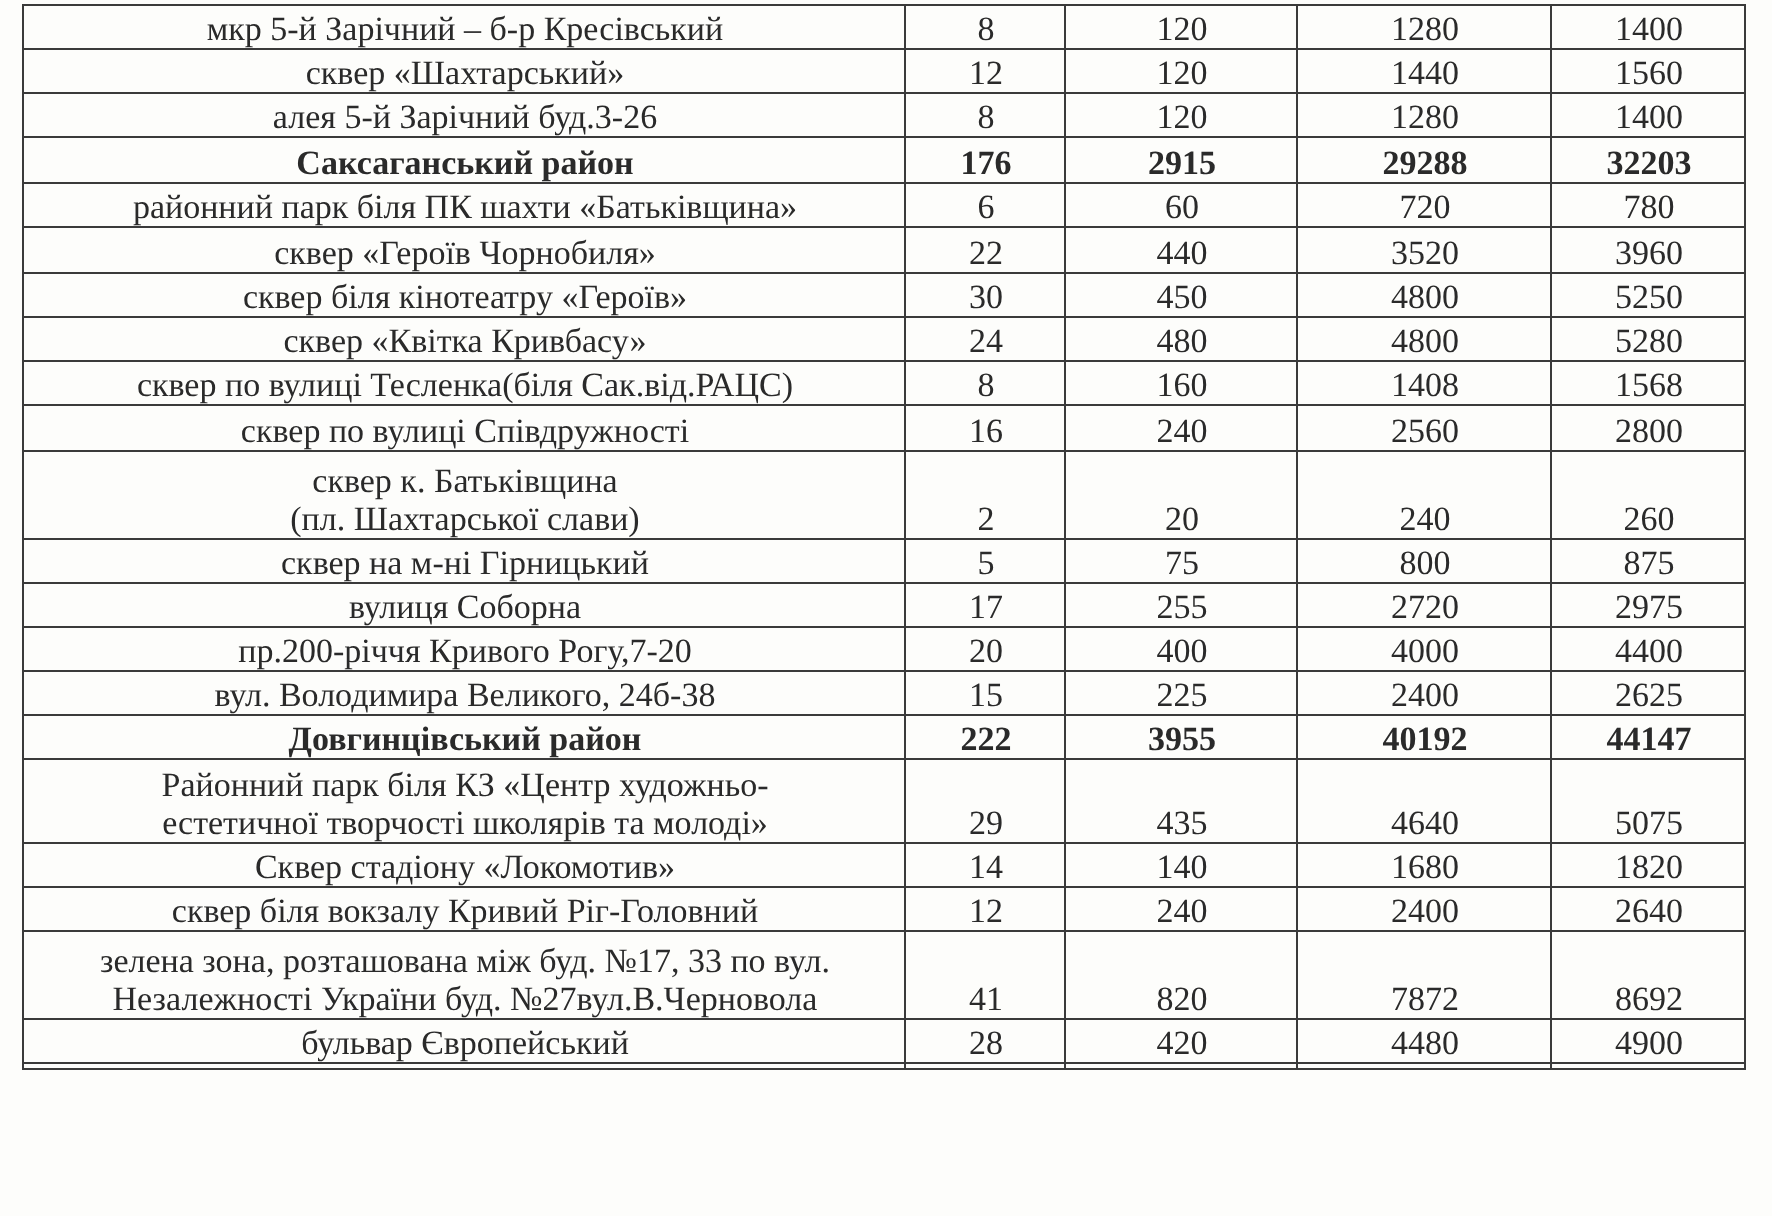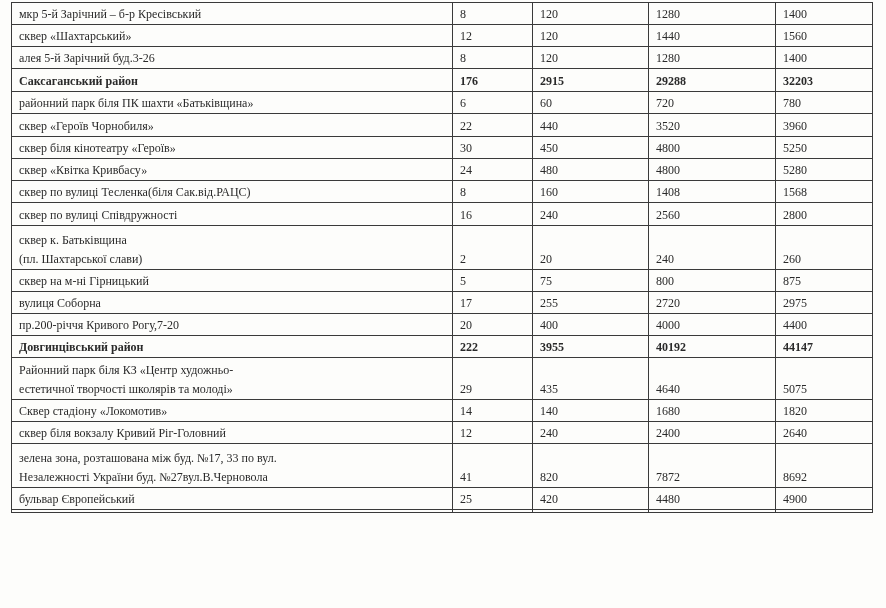--- a/index.html
+++ b/index.html
@@ -11,22 +11,23 @@
       position: relative;
     }
     .sheet {
       position: absolute; left: 11px; top: 2px;
       width: 861px;
     }
     table {
       border-collapse: collapse;
       table-layout: fixed;
       width: 861px;
-      font-size: 12px;
+      font-size: 17px;
       line-height: 19px;
+      text-align: center;
     }
     td {
       border: 1.4px solid #3a3a3a;
       padding: 0 6px 0 7px;
       vertical-align: bottom;
       white-space: nowrap;
       overflow: hidden;
     }
     td.name { white-space: normal; }
     tr.bold td { font-weight: bold; }
@@ -148,20 +149,27 @@
         <td>2720</td>
         <td>2975</td>
       </tr>
       <tr class="h22">
         <td class="name">пр.200-річчя Кривого Рогу,7-20</td>
         <td>20</td>
         <td>400</td>
         <td>4000</td>
         <td>4400</td>
       </tr>
+      <tr class="h22">
+        <td class="name">вул. Володимира Великого, 24б-38</td>
+        <td>15</td>
+        <td>225</td>
+        <td>2400</td>
+        <td>2625</td>
+      </tr>
       <tr class="h22 bold">
         <td class="name">Довгинцівський район</td>
         <td>222</td>
         <td>3955</td>
         <td>40192</td>
         <td>44147</td>
       </tr>
       <tr class="h42">
         <td class="name">
             <div>Районний парк біля КЗ «Центр художньо-</div>
@@ -191,21 +199,21 @@
             <div>зелена зона, розташована між буд. №17, 33 по вул.</div>
             <div>Незалежності України  буд. №27вул.В.Черновола</div>
           </td>
         <td>41</td>
         <td>820</td>
         <td>7872</td>
         <td>8692</td>
       </tr>
       <tr class="h22">
         <td class="name">бульвар Європейський</td>
-        <td>25</td>
+        <td>28</td>
         <td>420</td>
         <td>4480</td>
         <td>4900</td>
       </tr>
       <tr class="top-cut">
         <td></td>
           <td></td>
           <td></td>
           <td></td>
           <td></td>

